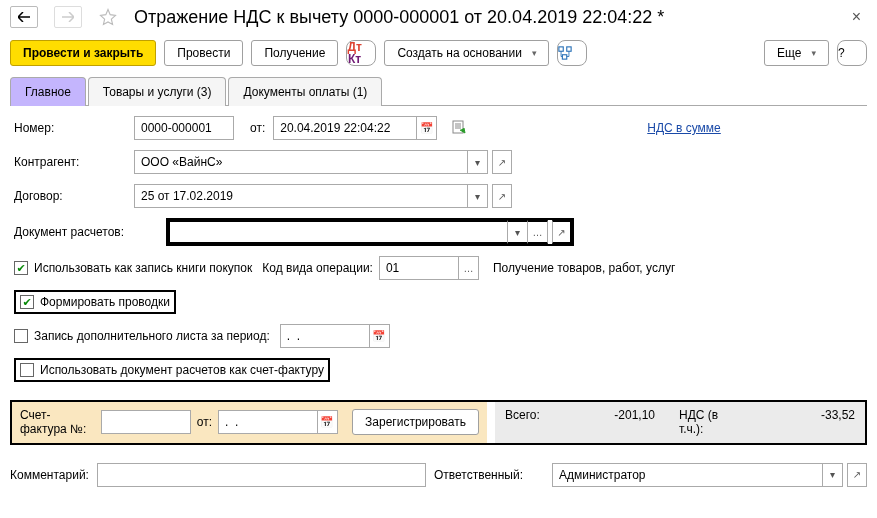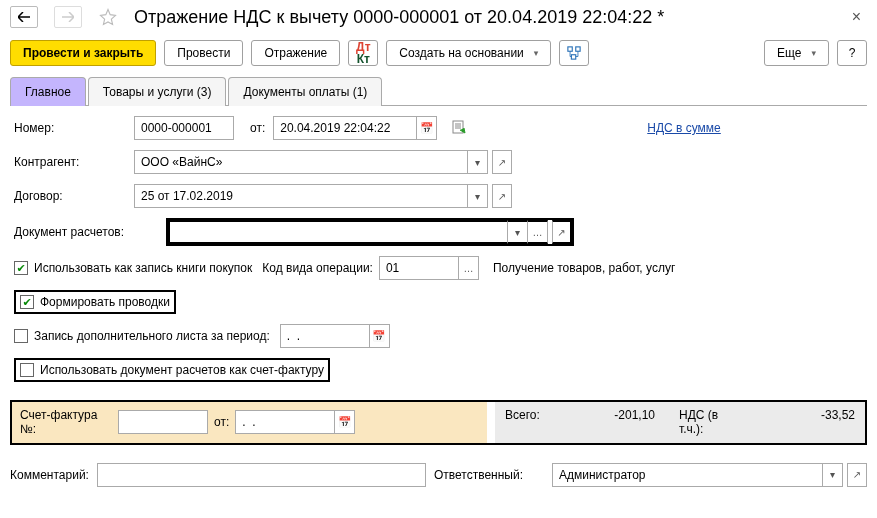--- a/index.html
+++ b/index.html
@@ -8,21 +8,21 @@
 .header-row { display: flex; align-items: center; gap: 16px; margin-bottom: 12px; }
 .nav-btn { width: 28px; height: 22px; border: 1px solid #bbb; background: #fff; display: inline-flex; align-items: center; justify-content: center; cursor: pointer; border-radius: 2px; }
 .nav-btn.disabled { color: #ccc; border-color: #ddd; }
 .star-icon { width: 20px; height: 20px; display: inline-flex; align-items: center; justify-content: center; color: #bbb; }
 .page-title { font-size: 18px; font-weight: 400; flex: 1; }
 .close-x { font-size: 16px; color: #555; cursor: pointer; padding: 0 6px; }
 
 .toolbar-row { display: flex; align-items: center; gap: 8px; margin-bottom: 10px; }
 .btn { height: 26px; border: 1px solid #a0a0a0; background: #fff; padding: 0 12px; border-radius: 3px; cursor: pointer; display: inline-flex; align-items: center; gap: 4px; }
 .btn-yellow { background: #ffdd00; border-color: #c0a000; font-weight: 700; }
-.btn-icon { width: 30px; padding: 0; justify-content: center; }
+.btn-icon { width: 30px; padding: 0; justify-content: flex-start; border-radius: 8px; }
 .btn-dropdown::after { content: "▾"; font-size: 9px; margin-left: 6px; color: #666; }
 .spacer-flex { flex: 1; }
 
 .tabs-bar { display: flex; border-bottom: 1px solid #aaa; margin-bottom: 10px; }
 .tab-item { padding: 7px 14px; border: 1px solid #aaa; border-bottom: none; background: #f5f5f5; cursor: pointer; position: relative; top: 1px; margin-right: 2px; border-radius: 4px 4px 0 0; }
 .tab-item.active { background: #c4b5fd; font-weight: 400; }
 
 .form-body { padding-left: 4px; }
 .form-line { display: flex; align-items: center; margin-bottom: 10px; }
 .lbl { width: 120px; padding-right: 6px; }
@@ -66,21 +66,21 @@
 .resp-lbl { width: 110px; }
 .resp-wrap { flex: 1; display: flex; }
 .resp-wrap .txtfield { flex: 1; }
 
 .small-date { width: 90px; }
 .kod-fld { width: 80px; }
 .mini-icon { width: 18px; height: 18px; display:inline-flex; align-items:center; justify-content:center; }
 
 .dtct { font-size: 9px; font-weight:700; line-height: 1; }
 .dtct .dt { color: #d43; }
-.dtct .ct { color: #14532d; }
+.dtct .ct { color: #701a75; }
 
 .chain-svg { width: 14px; height: 14px; }
 </style>
 </head>
 <body>
 
 <div class="header-row">
   <button class="nav-btn">
     <svg width="12" height="10" viewBox="0 0 12 10">
         <path d="M5 0 L0 5 L5 10 M0 5 H12" stroke="#000" stroke-width="1.5" fill="none"></path>
@@ -96,21 +96,21 @@
         <path d="M12 2l2.9 6.9L22 9.8l-5.5 5 1.6 7.2L12 18.6 5.9 22l1.6-7.2L2 9.8l7.1-0.9L12 2z" fill="none" stroke="#bbb" stroke-width="1.5"></path>
       </svg>
   </span>
   <div class="page-title">Отражение НДС к вычету 0000-000001 от 20.04.2019 22:04:22 *</div>
   <span class="close-x">×</span>
 </div>
 
 <div class="toolbar-row">
   <button class="btn btn-yellow">Провести и закрыть</button>
   <button class="btn">Провести</button>
-  <button class="btn">Отражение</button>
+  <button class="btn">Получение</button>
   <button class="btn btn-icon">
     <span class="dtct"><span class="dt">Дт</span><br><span class="ct">Кт</span></span>
   </button>
   <button class="btn btn-dropdown">Создать на основании</button>
   <button class="btn btn-icon">
     <svg class="chain-svg" viewBox="0 0 16 16">
         <rect x="1" y="1" width="5" height="5" fill="none" stroke="#2a72b8" stroke-width="1.3"></rect>
         <rect x="10" y="1" width="5" height="5" fill="none" stroke="#2a72b8" stroke-width="1.3"></rect>
         <rect x="5" y="10" width="5" height="5" fill="none" stroke="#2a72b8" stroke-width="1.3"></rect>
         <path d="M3.5 6 V12 H5 M12.5 6 V12 H10" stroke="#2a72b8" fill="none"></path>
@@ -220,20 +220,21 @@
   <div class="invoice-left">
     <span class="lbl2">Счет-фактура №:</span>
     <input class="txtfield" style="width: 90px;" value="">
     <span>от:</span>
     <span class="input-adorn">
       <input class="txtfield" style="width: 100px;" value=".  .">
       <span class="adorn-btn">
           <span class="cal-icon"></span>
         </span>
     </span>
+    <button class="btn" style="margin-left:8px;">Зарегистрировать</button>
   </div>
   <div class="invoice-right">
     <span class="tot-label">Всего:</span>
     <span class="tot-val">-201,10</span>
     <span class="tot-vat-lbl">НДС (в т.ч.):</span>
     <span class="tot-vat-val">-33,52</span>
   </div>
 </div>
 
 <div class="footer-line">

